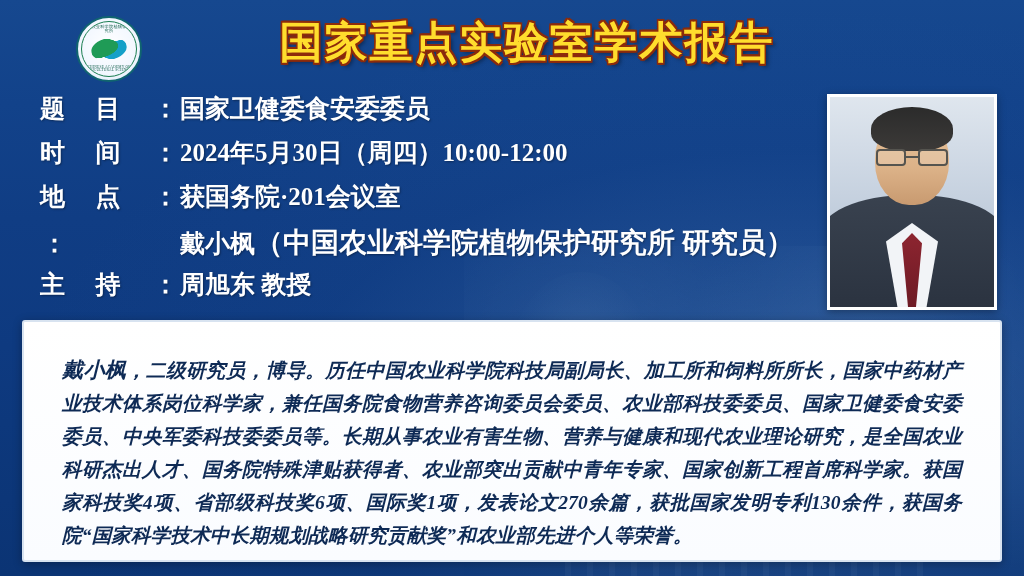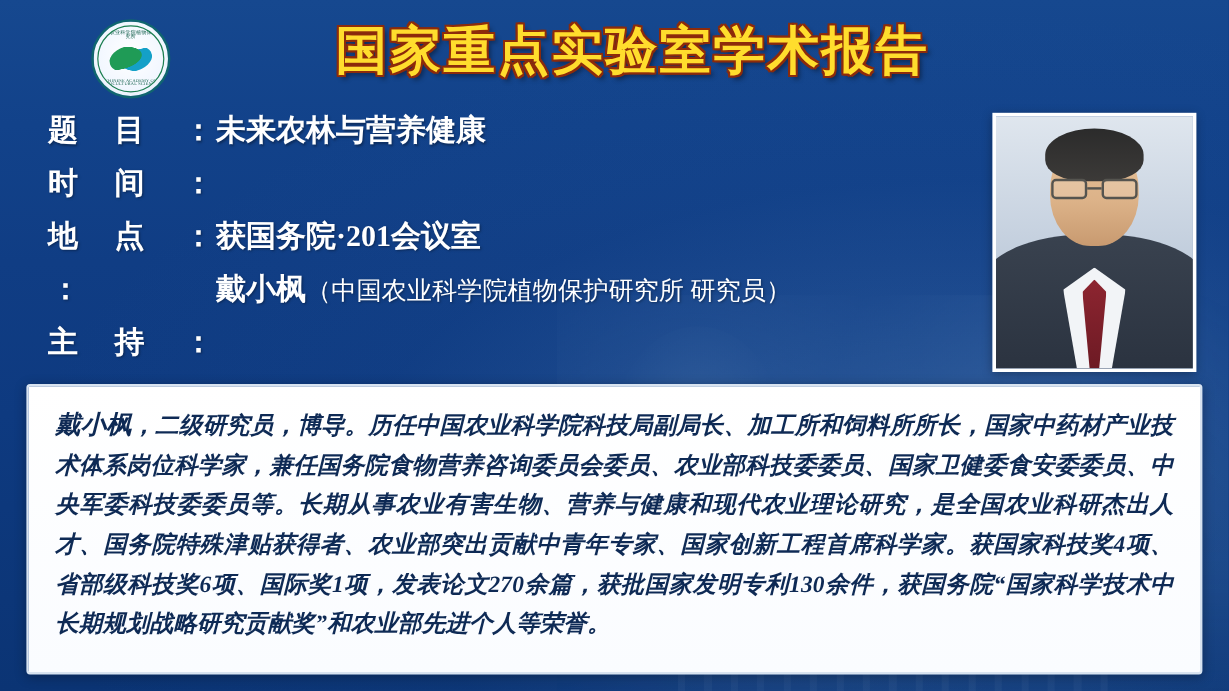--- a/index.html
+++ b/index.html
@@ -154,22 +154,22 @@
     padding-right: 2px;
     box-sizing: border-box;
     letter-spacing: 0;
   }
   .row .label .ch { display: inline-block; }
   .row .label .colon { margin-left: 2px; }
   .row .value {
     font-size: 25px;
   }
   .row .value .sub {
-    font-size: 21px;
-    font-weight: normal;
+    font-size: 28px;
+    font-weight: bold;
   }
 
   
   .portrait {
     position: absolute;
     right: 27px;
     top: 94px;
     width: 170px;
     height: 216px;
     border: 3px solid #ffffff;
@@ -270,21 +270,21 @@
     top: 320px;
     bottom: 14px;
     background: linear-gradient(180deg, #ffffff 0%, #fafcff 100%);
     border: 2px solid #d8e3f0;
     border-radius: 3px;
     padding: 16px 22px 10px 22px;
     box-sizing: border-box;
     box-shadow: 0 2px 10px rgba(0,0,0,0.30);
   }
   .bio p {
-    margin: 0;
+    margin: 16px;
     color: #0e2a55;
     font-family: "Liberation Serif", serif;
     font-style: italic;
     font-weight: bold;
     font-size: 19.5px;
     line-height: 33px;
     text-align: justify;
     text-justify: inter-ideograph;
     letter-spacing: 0.2px;
   }
@@ -312,29 +312,30 @@
   </div>
 
   <div class="info">
 
     <div class="row">
       <span class="label">
         <span class="ch">题</span>
           <span class="ch">目</span>
           <span class="colon">：</span>
       </span>
-      <span class="value">未来农林与营养健康</span>
+      <span class="value">国家卫健委食安委委员</span>
     </div>
 
     <div class="row">
       <span class="label">
         <span class="ch">时</span>
           <span class="ch">间</span>
           <span class="colon">：</span>
       </span>
+      <span class="value">2024年5月30日（周四）10:00-12:00</span>
     </div>
 
     <div class="row">
       <span class="label">
         <span class="ch">地</span>
           <span class="ch">点</span>
           <span class="colon">：</span>
       </span>
       <span class="value">获国务院·201会议室</span>
     </div>
@@ -347,20 +348,21 @@
         <span>戴小枫</span><span class="sub">（中国农业科学院植物保护研究所 研究员）</span>
       </span>
     </div>
 
     <div class="row">
       <span class="label">
         <span class="ch">主</span>
           <span class="ch">持</span>
           <span class="colon">：</span>
       </span>
+      <span class="value">周旭东 教授</span>
     </div>
 
   </div>
 
   <div class="portrait">
     <div class="bgwall"></div>
     <div class="body"></div>
     <div class="shirt"></div>
     <div class="tie"></div>
     <div class="head"></div>

